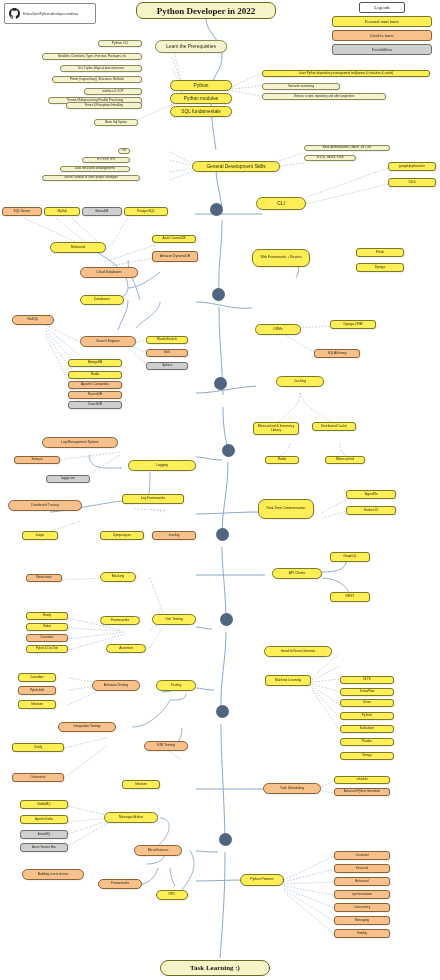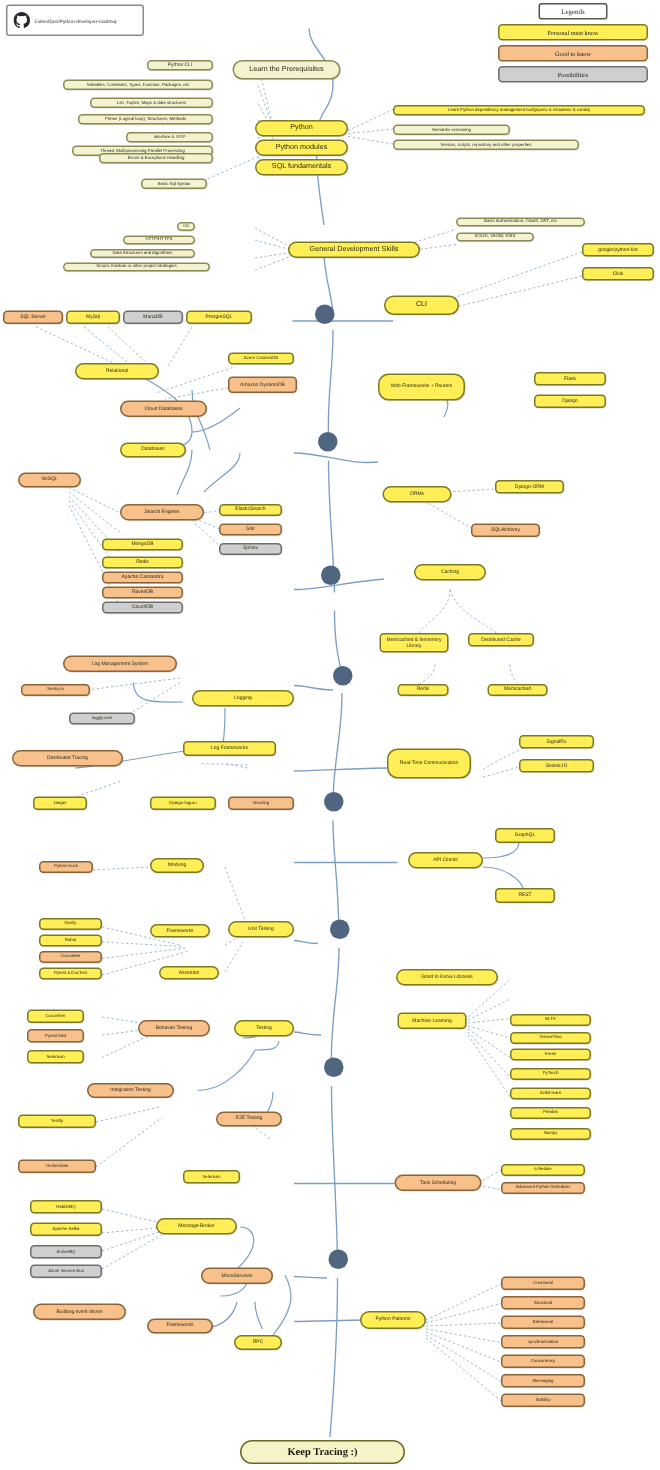--- a/index.html
+++ b/index.html
@@ -249,20 +249,21 @@
     </g>
   </svg>
 
   <div class="repo-badge">
     <svg class="gh" width="11" height="11" viewBox="0 0 16 16">
       <path fill="#24292f" d="M8 0C3.58 0 0 3.58 0 8c0 3.54 2.29 6.53 5.47 7.59.4.07.55-.17.55-.38 0-.19-.01-.82-.01-1.49-2.01.37-2.53-.49-2.69-.94-.09-.23-.48-.94-.82-1.13-.28-.15-.68-.52-.01-.53.63-.01 1.08.58 1.23.82.72 1.21 1.87.87 2.33.66.07-.52.28-.87.51-1.07-1.78-.2-3.64-.89-3.64-3.95 0-.87.31-1.59.82-2.15-.08-.2-.36-1.02.08-2.12 0 0 .67-.21 2.2.82a7.4 7.4 0 0 1 2-.27c.68 0 1.36.09 2 .27 1.53-1.04 2.2-.82 2.2-.82.44 1.1.16 1.92.08 2.12.51.56.82 1.27.82 2.15 0 3.07-1.87 3.75-3.65 3.95.29.25.54.73.54 1.48 0 1.07-.01 1.93-.01 2.2 0 .21.15.46.55.38A8.01 8.01 0 0 0 16 8c0-4.42-3.58-8-8-8z"></path>
     </svg>
     <span class="txt">ExiteuOper/Python-developer-roadmap</span>
   </div>
 
+  <div class="title-node">Python Developer in 2022</div>
 
   <div class="legend-box">
     <div class="legend-title">Legends</div>
     <div class="legend-item l1">Personal must know</div>
     <div class="legend-item l2">Good to know</div>
     <div class="legend-item l3">Possibilities</div>
   </div>
 
   <div class="spine-dot" style="left:210px;top:203px;"></div>
   <div class="spine-dot" style="left:212px;top:288px;"></div>
@@ -410,15 +411,15 @@
 
   <div class="node yellow round tiny" style="left:240px;top:874px;width:44px;height:12px;">Python Patterns</div>
   <div class="node orange xtiny" style="left:334px;top:851px;width:56px;height:9px;">Creational</div>
   <div class="node orange xtiny" style="left:334px;top:864px;width:56px;height:9px;">Structural</div>
   <div class="node orange xtiny" style="left:334px;top:877px;width:56px;height:9px;">Behavioral</div>
   <div class="node orange xtiny" style="left:334px;top:890px;width:56px;height:9px;">synchronization</div>
   <div class="node orange xtiny" style="left:334px;top:903px;width:56px;height:9px;">Concurrency</div>
   <div class="node orange xtiny" style="left:334px;top:916px;width:56px;height:9px;">Messaging</div>
   <div class="node orange xtiny" style="left:334px;top:929px;width:56px;height:9px;">Stability</div>
 
-  <div class="footer-node">Keep Tracing :)</div>
+  <div class="footer-node">Task Learning :)</div>
 
 </div>
 
 </body></html>

